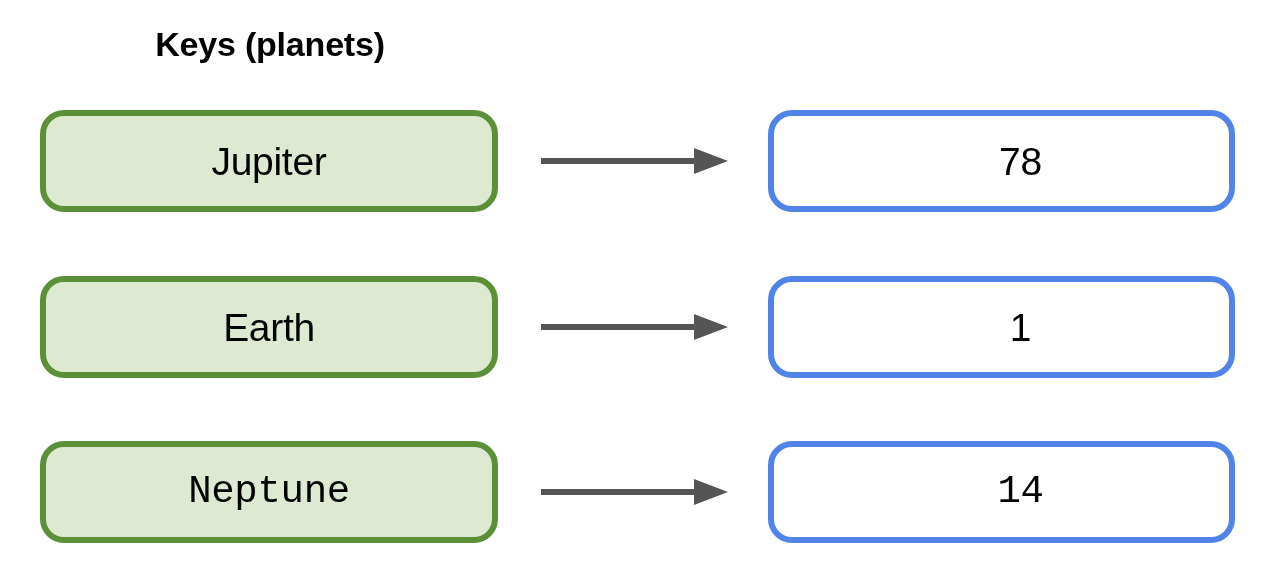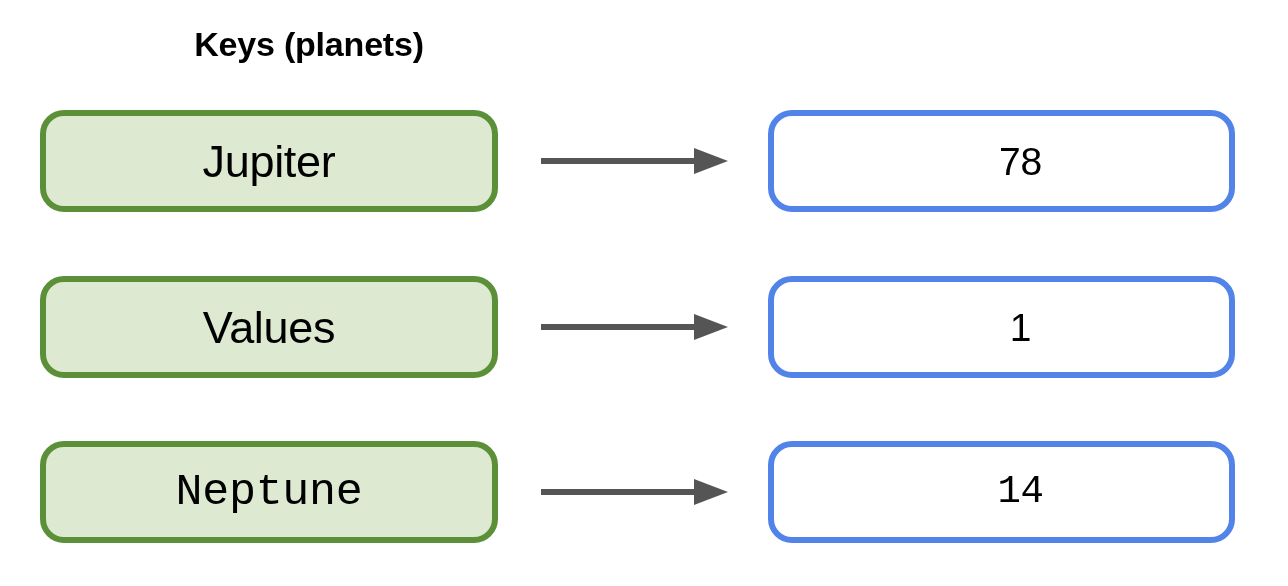--- a/index.html
+++ b/index.html
@@ -28,21 +28,20 @@
     line-height: 1;
     color: #000000;
     letter-spacing: -0.2px;
     white-space: nowrap;
     text-align: center;
   }
   #heading-keys {
     left: 0;
     width: 540px;
     top: 27px;
-    padding-left: 39px;
   }
   #heading-values {
     left: 748px;
     width: 508px;
     top: 27px;
   }
 
   
   .pair-row {
     position: absolute;
@@ -63,21 +62,21 @@
     height: 102px;
     box-sizing: border-box;
     border: 6px solid #5B9039;
     border-radius: 24px;
     background: #DDE9D1;
     display: flex;
     align-items: center;
     justify-content: center;
   }
   .key-label {
-    font-size: 45px;
+    font-size: 39px;
     line-height: 1;
     color: #000000;
     letter-spacing: -0.3px;
     white-space: nowrap;
   }
 
   
   .value-box {
     position: absolute;
     left: 768px;
@@ -127,21 +126,21 @@
       <line x1="3" y1="18" x2="160" y2="18" stroke="#555555" stroke-width="6" stroke-linecap="butt"></line>
       <polygon points="156,5 190,18 156,31" fill="#555555"></polygon>
     </svg>
     <div class="value-box">
       <span class="value-label">78</span>
     </div>
   </div>
 
   <div class="pair-row row-1">
     <div class="key-box">
-      <span class="key-label">Values</span>
+      <span class="key-label">Earth</span>
     </div>
     <svg class="arrow" viewBox="0 0 192 36">
       <line x1="3" y1="18" x2="160" y2="18" stroke="#555555" stroke-width="6" stroke-linecap="butt"></line>
       <polygon points="156,5 190,18 156,31" fill="#555555"></polygon>
     </svg>
     <div class="value-box">
       <span class="value-label">1</span>
     </div>
   </div>
 

